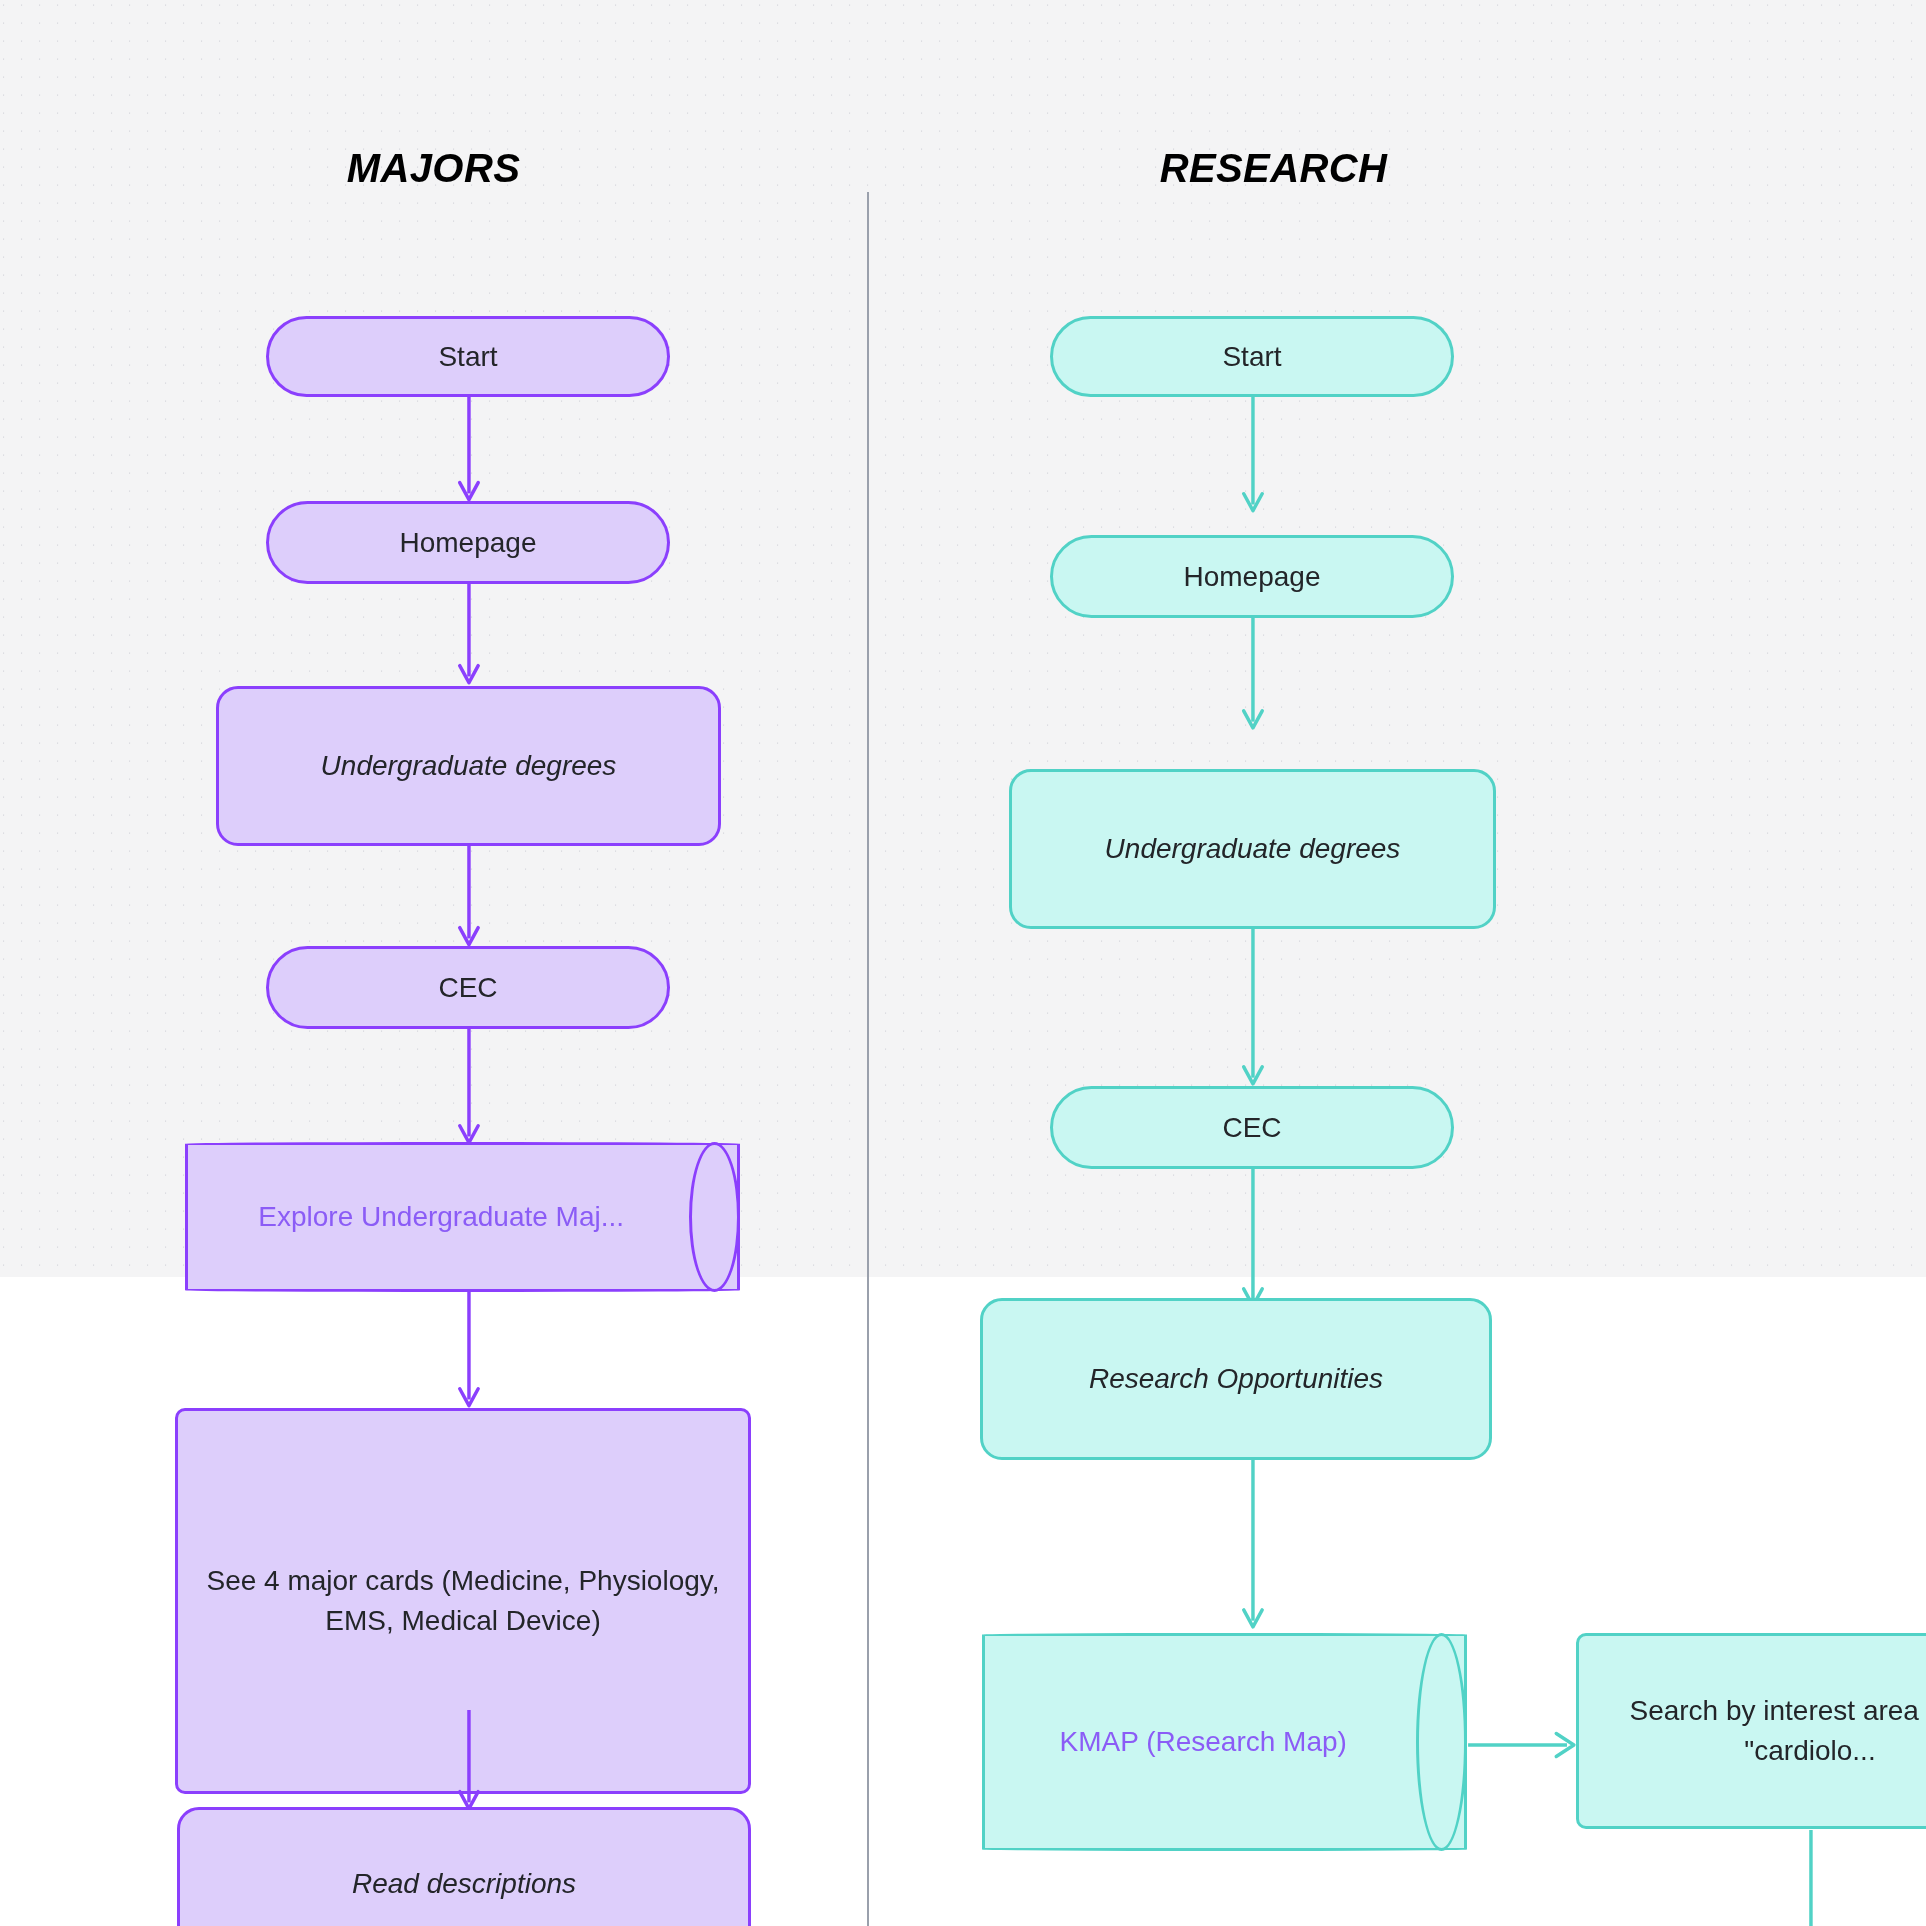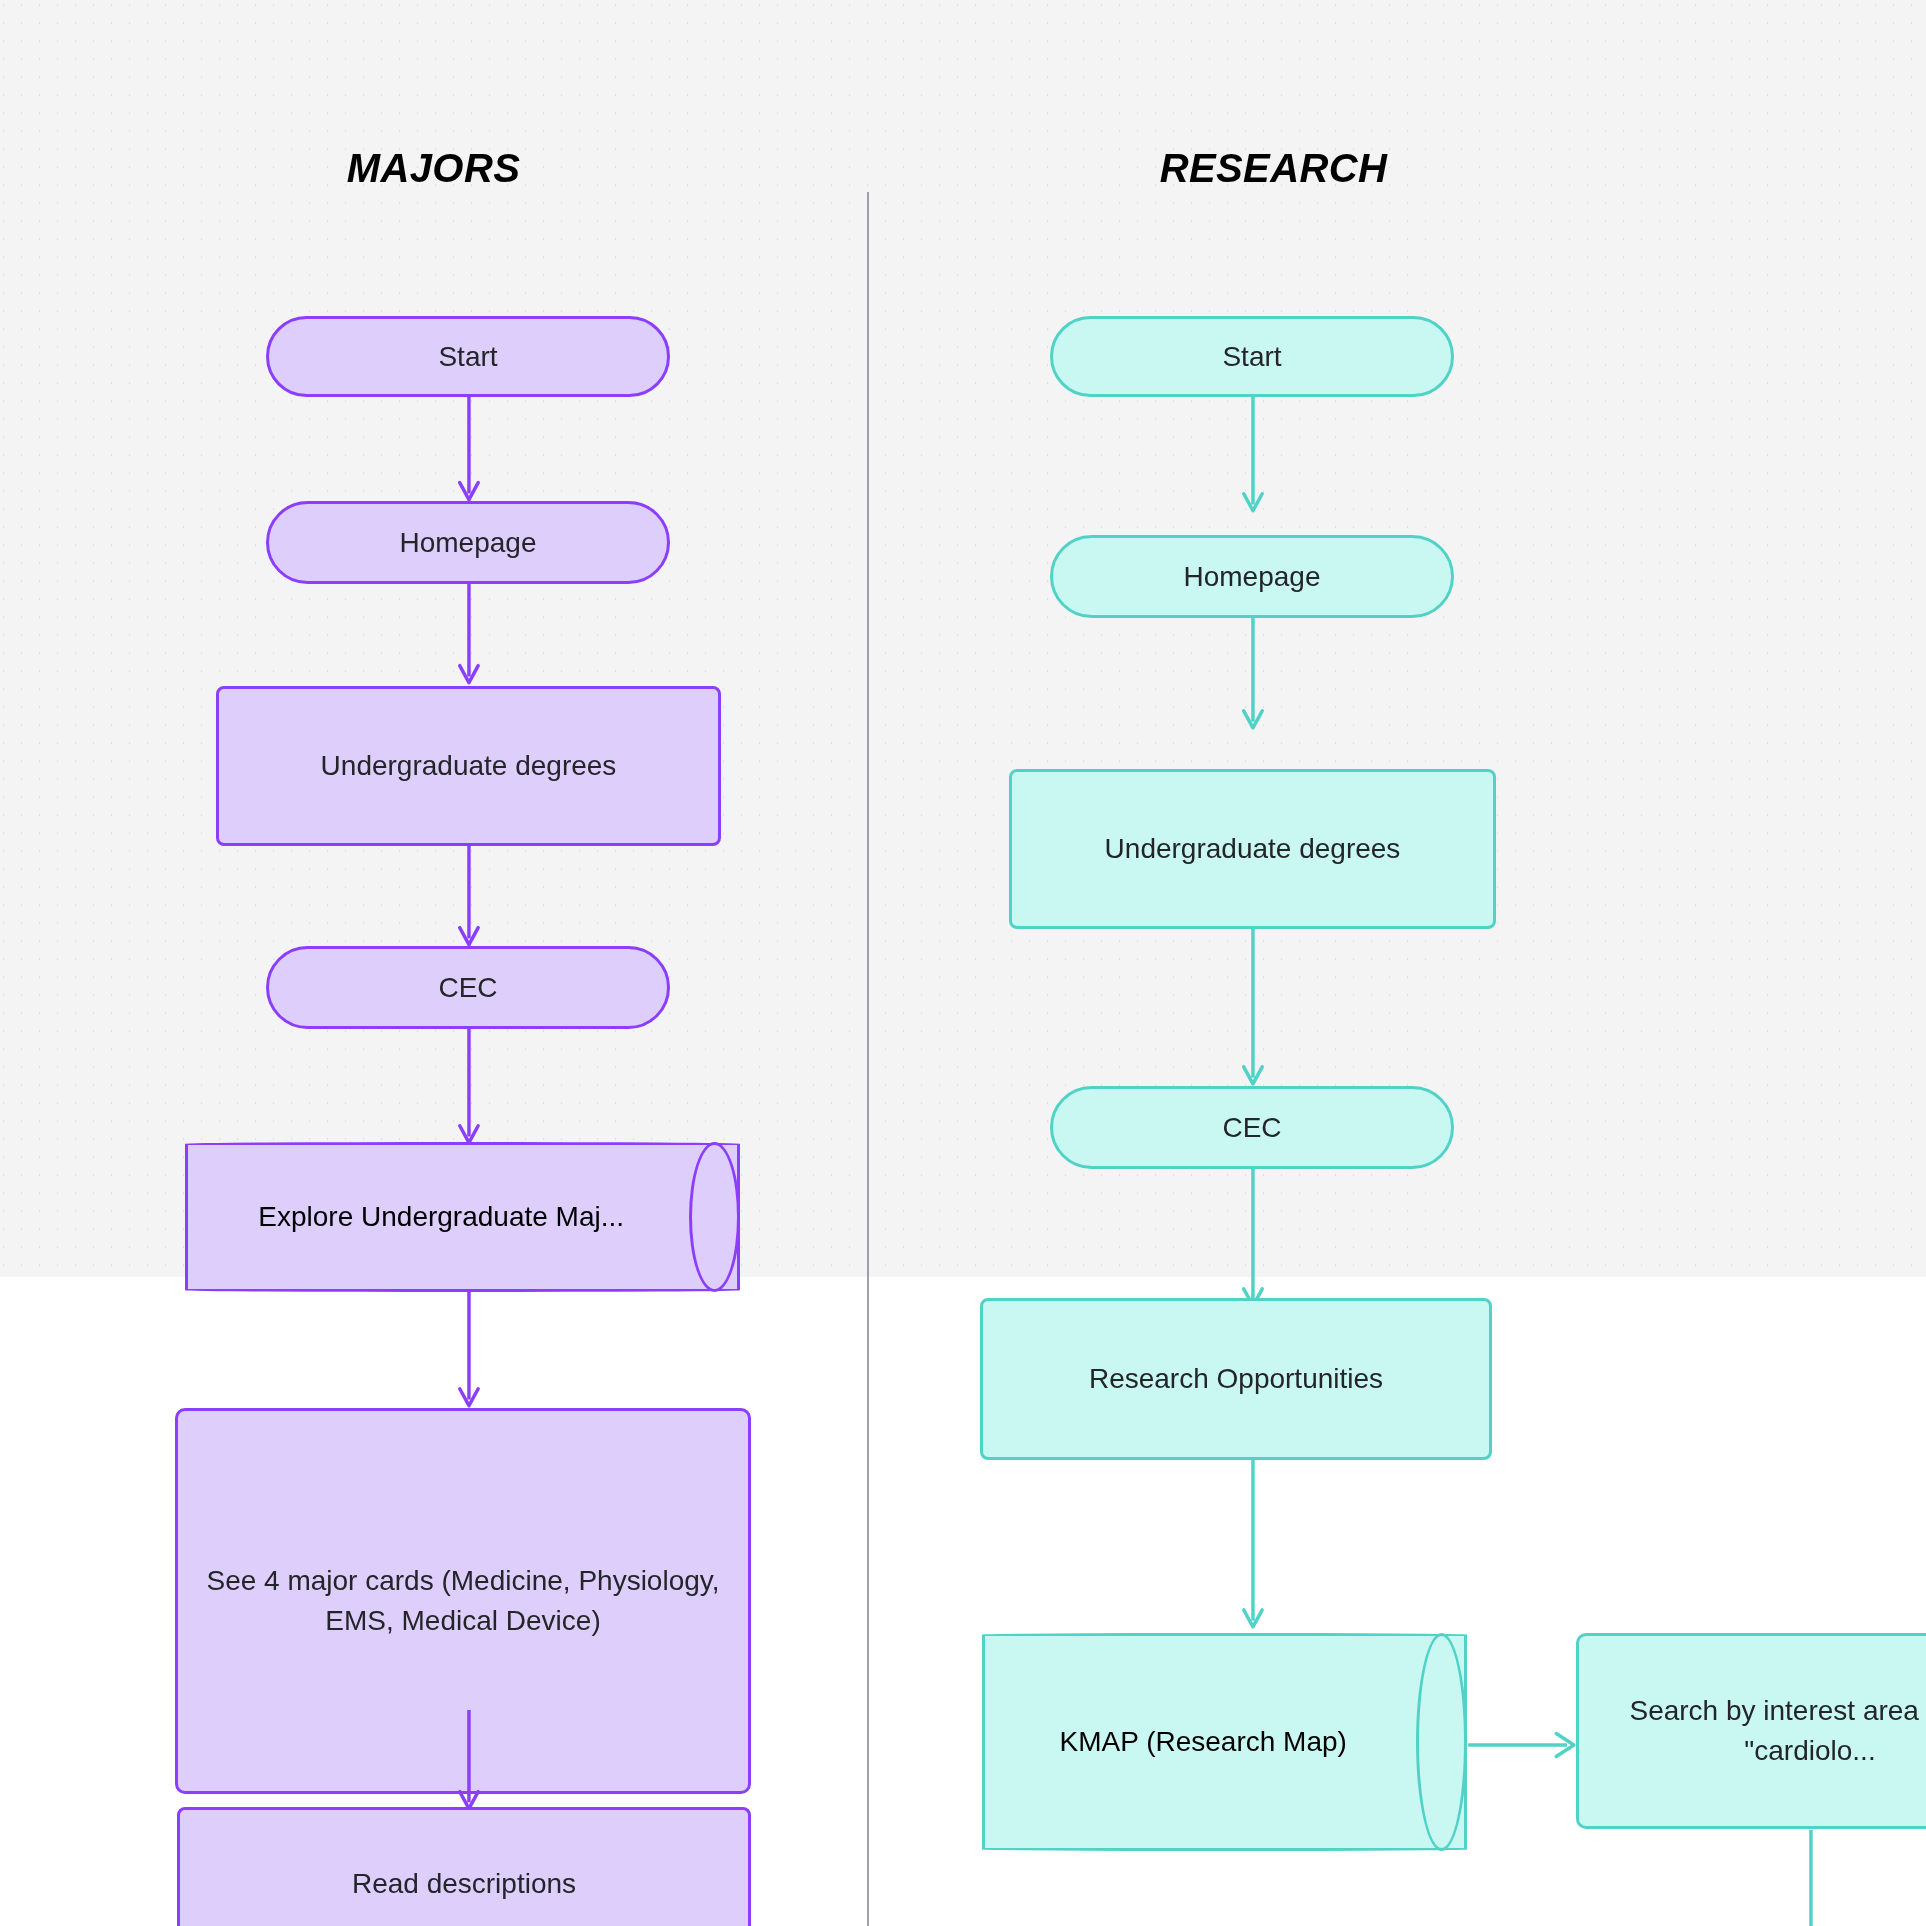--- a/index.html
+++ b/index.html
@@ -60,21 +60,21 @@
     font-size: 28px;
     line-height: 1.42;
     padding: 12px 13px;
   }
   .node .label { width: 100%; }
 
   .purple { background: #ddcefb; border: 3.5px solid #8b3ffd; }
   .teal   { background: #c9f7f2; border: 3.5px solid #51d2c6; }
 
   .pill    { border-radius: 3852px; }
-  .stadium { border-radius: 8px; }
+  .stadium { border-radius: 22px; font-style: italic; }
   .rect    { border-radius: 10px; }
 
   
   .cyl {
     position: absolute;
     overflow: visible;
   }
   .cyl .cyl-body {
     position: absolute;
     inset: 0;
@@ -91,21 +91,21 @@
   .cyl.purple-cyl .cyl-cap  { border: 3.5px solid #8b3ffd; border-left-color: #8b3ffd; background: transparent; }
   .cyl.teal-cyl .cyl-body   { background: #c9f7f2; border: 3.5px solid #51d2c6; }
   .cyl.teal-cyl .cyl-cap    { border: 3.5px solid #51d2c6; background: transparent; }
   .cyl .cyl-text {
     position: absolute;
     inset: 0;
     display: flex;
     align-items: center;
     justify-content: center;
     text-align: center;
-    color: #000000;
+    color: #8b5cf6;
     font-size: 28px;
     line-height: 1.42;
     padding: 0 58px 0 15.4px;
   }
 
   
   .edge { position: absolute; }
   .edge svg { display: block; overflow: visible; }
 </style>
 </head>

